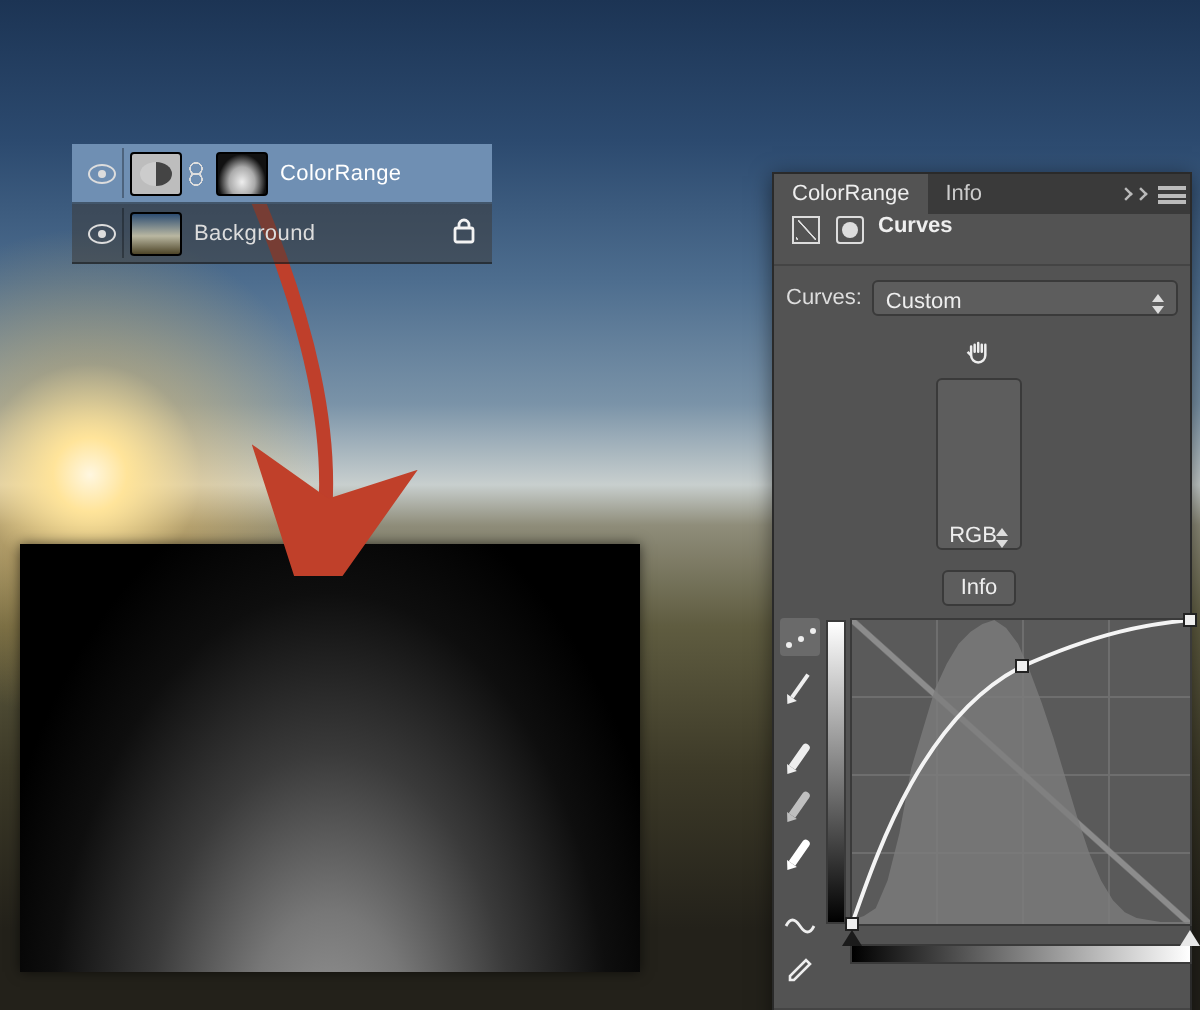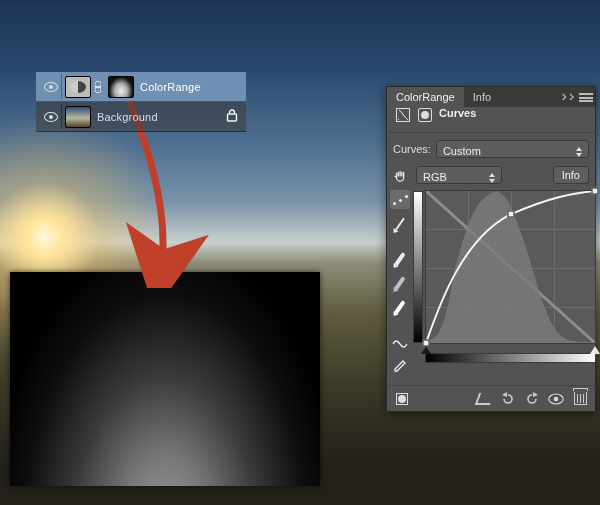--- a/index.html
+++ b/index.html
@@ -369,21 +369,21 @@
     <span class="label">Curves:</span>
     <div class="select">
       <span>Custom</span>
       <span class="tri-pair">
         <span class="tri up"></span>
           <span class="tri down"></span>
       </span>
     </div>
   </div>
 
-  <div class="row" style="padding-left:3px;">
+  <div class="row" style="padding-left:3px;flex-direction:column;">
     <div class="tool-col" style="width:21px;">
       <div class="tool bi hand-icon">
         <svg viewBox="0 0 20 18">
             <path d="M5 7 v5 a4 4 0 0 0 8 0 v-6 M7 6 v4 M9 5 v5 M11 6 v4 M13 7 v3" fill="none" stroke="#eee" stroke-width="1.4" stroke-linecap="round"></path>
           <path d="M3 10 l2 2" stroke="#eee" stroke-width="1.4"></path>
           </svg>
       </div>
     </div>
     <div class="select" style="flex:0 0 86px;">
       <span>RGB</span>

